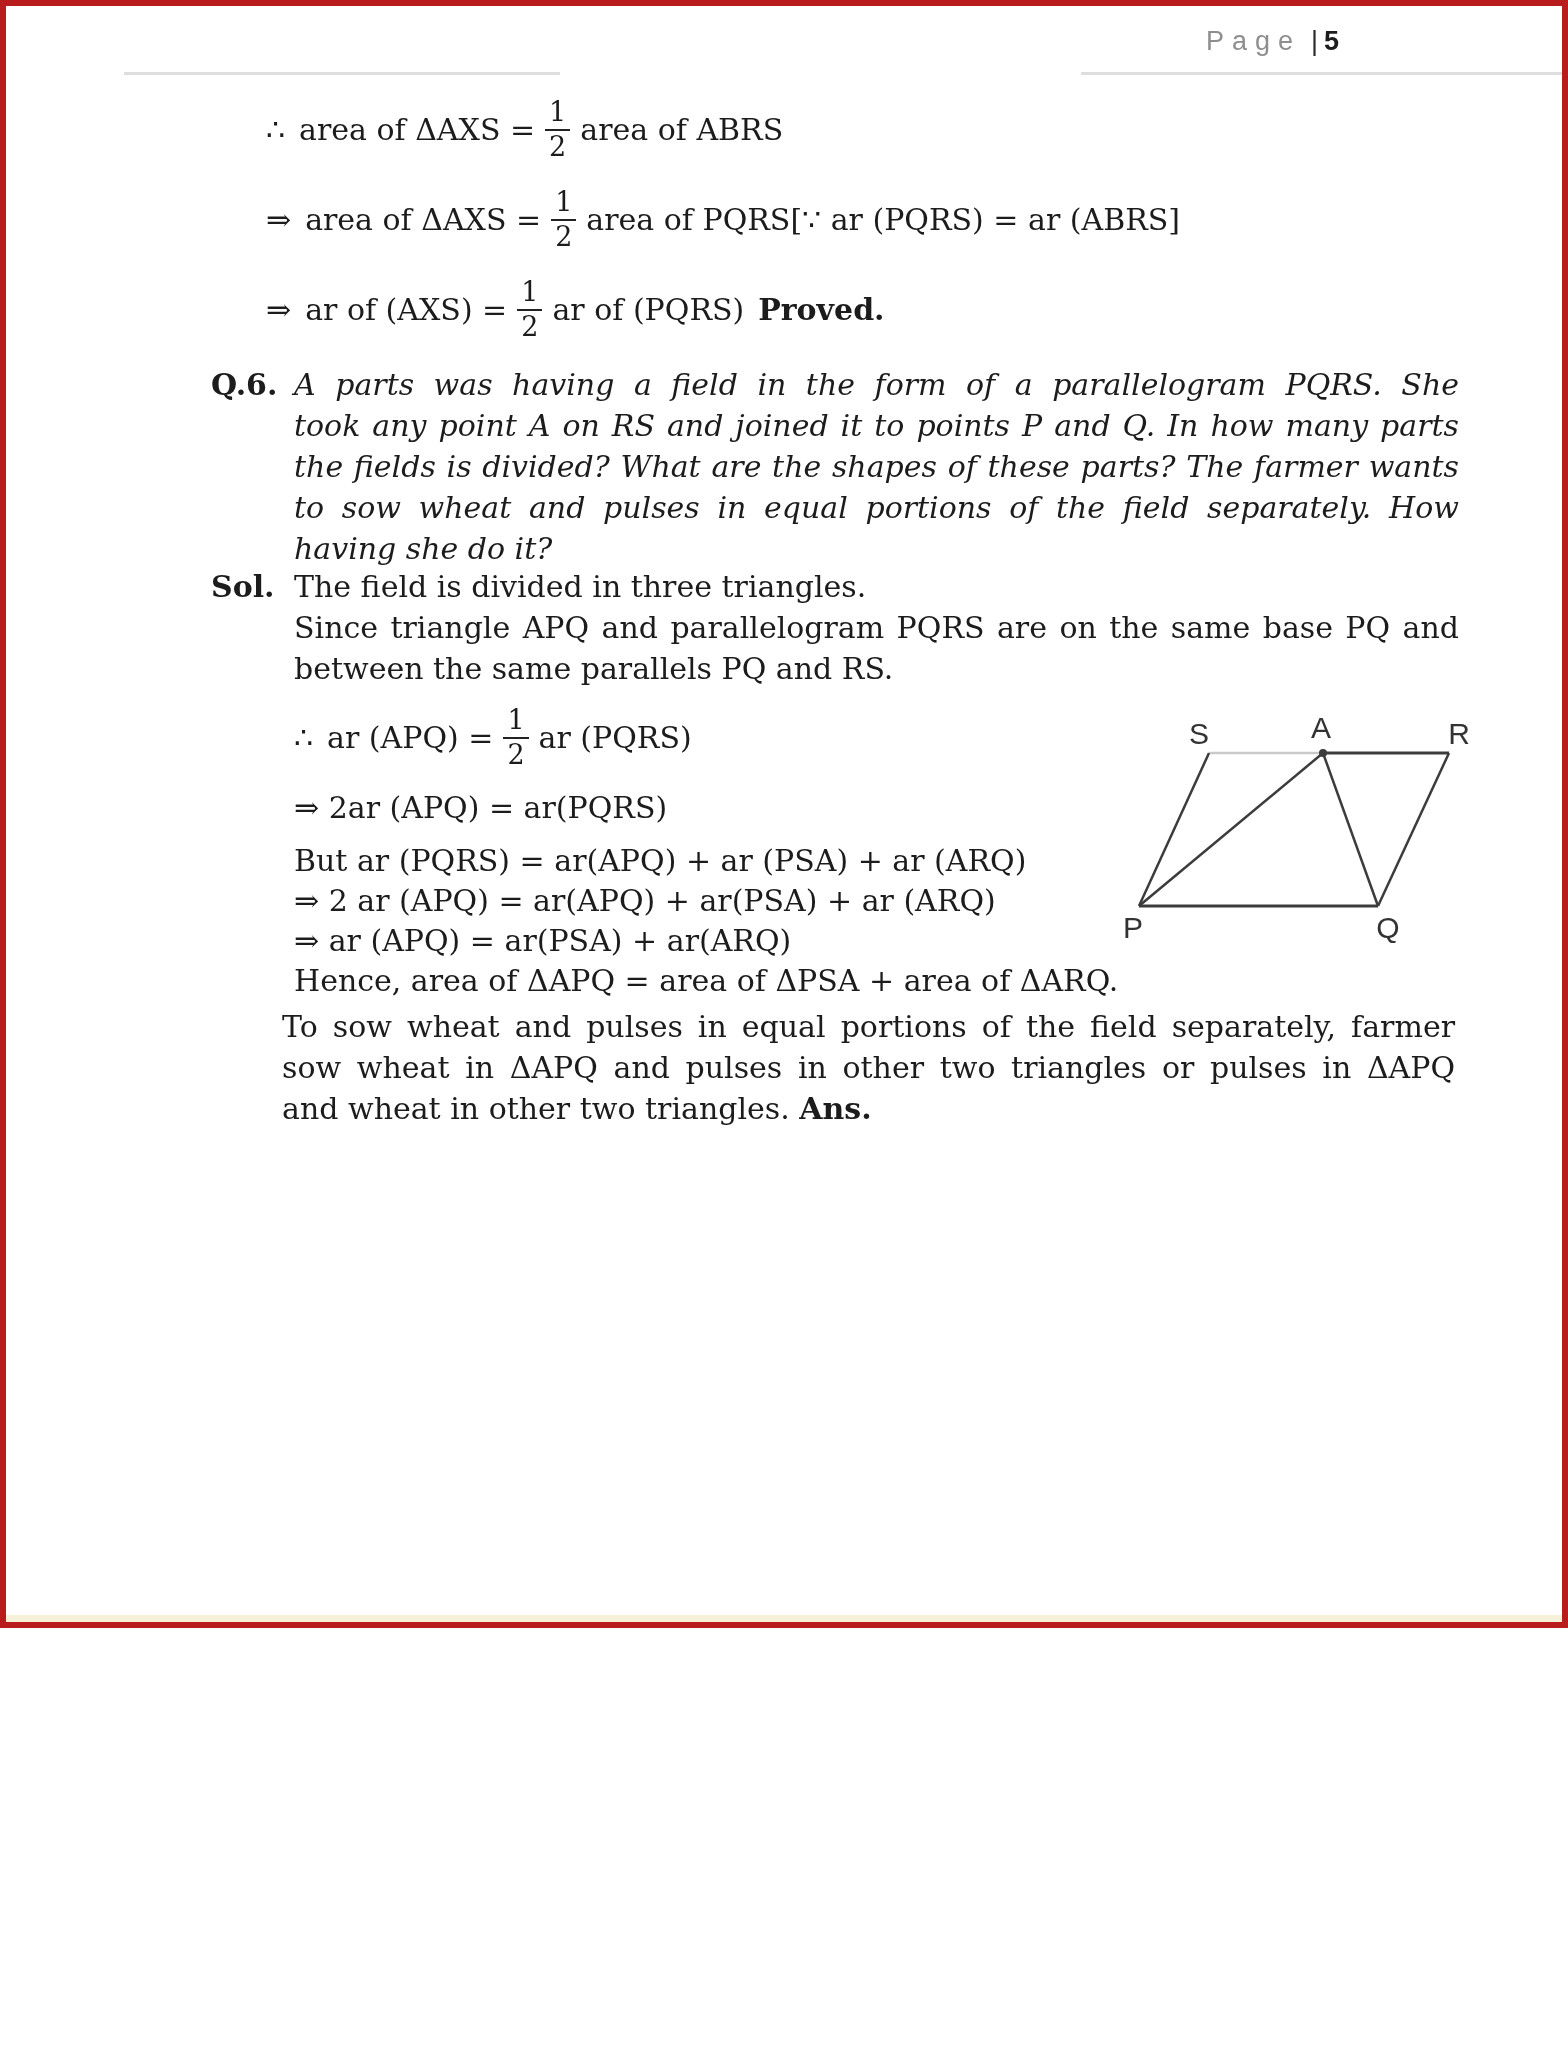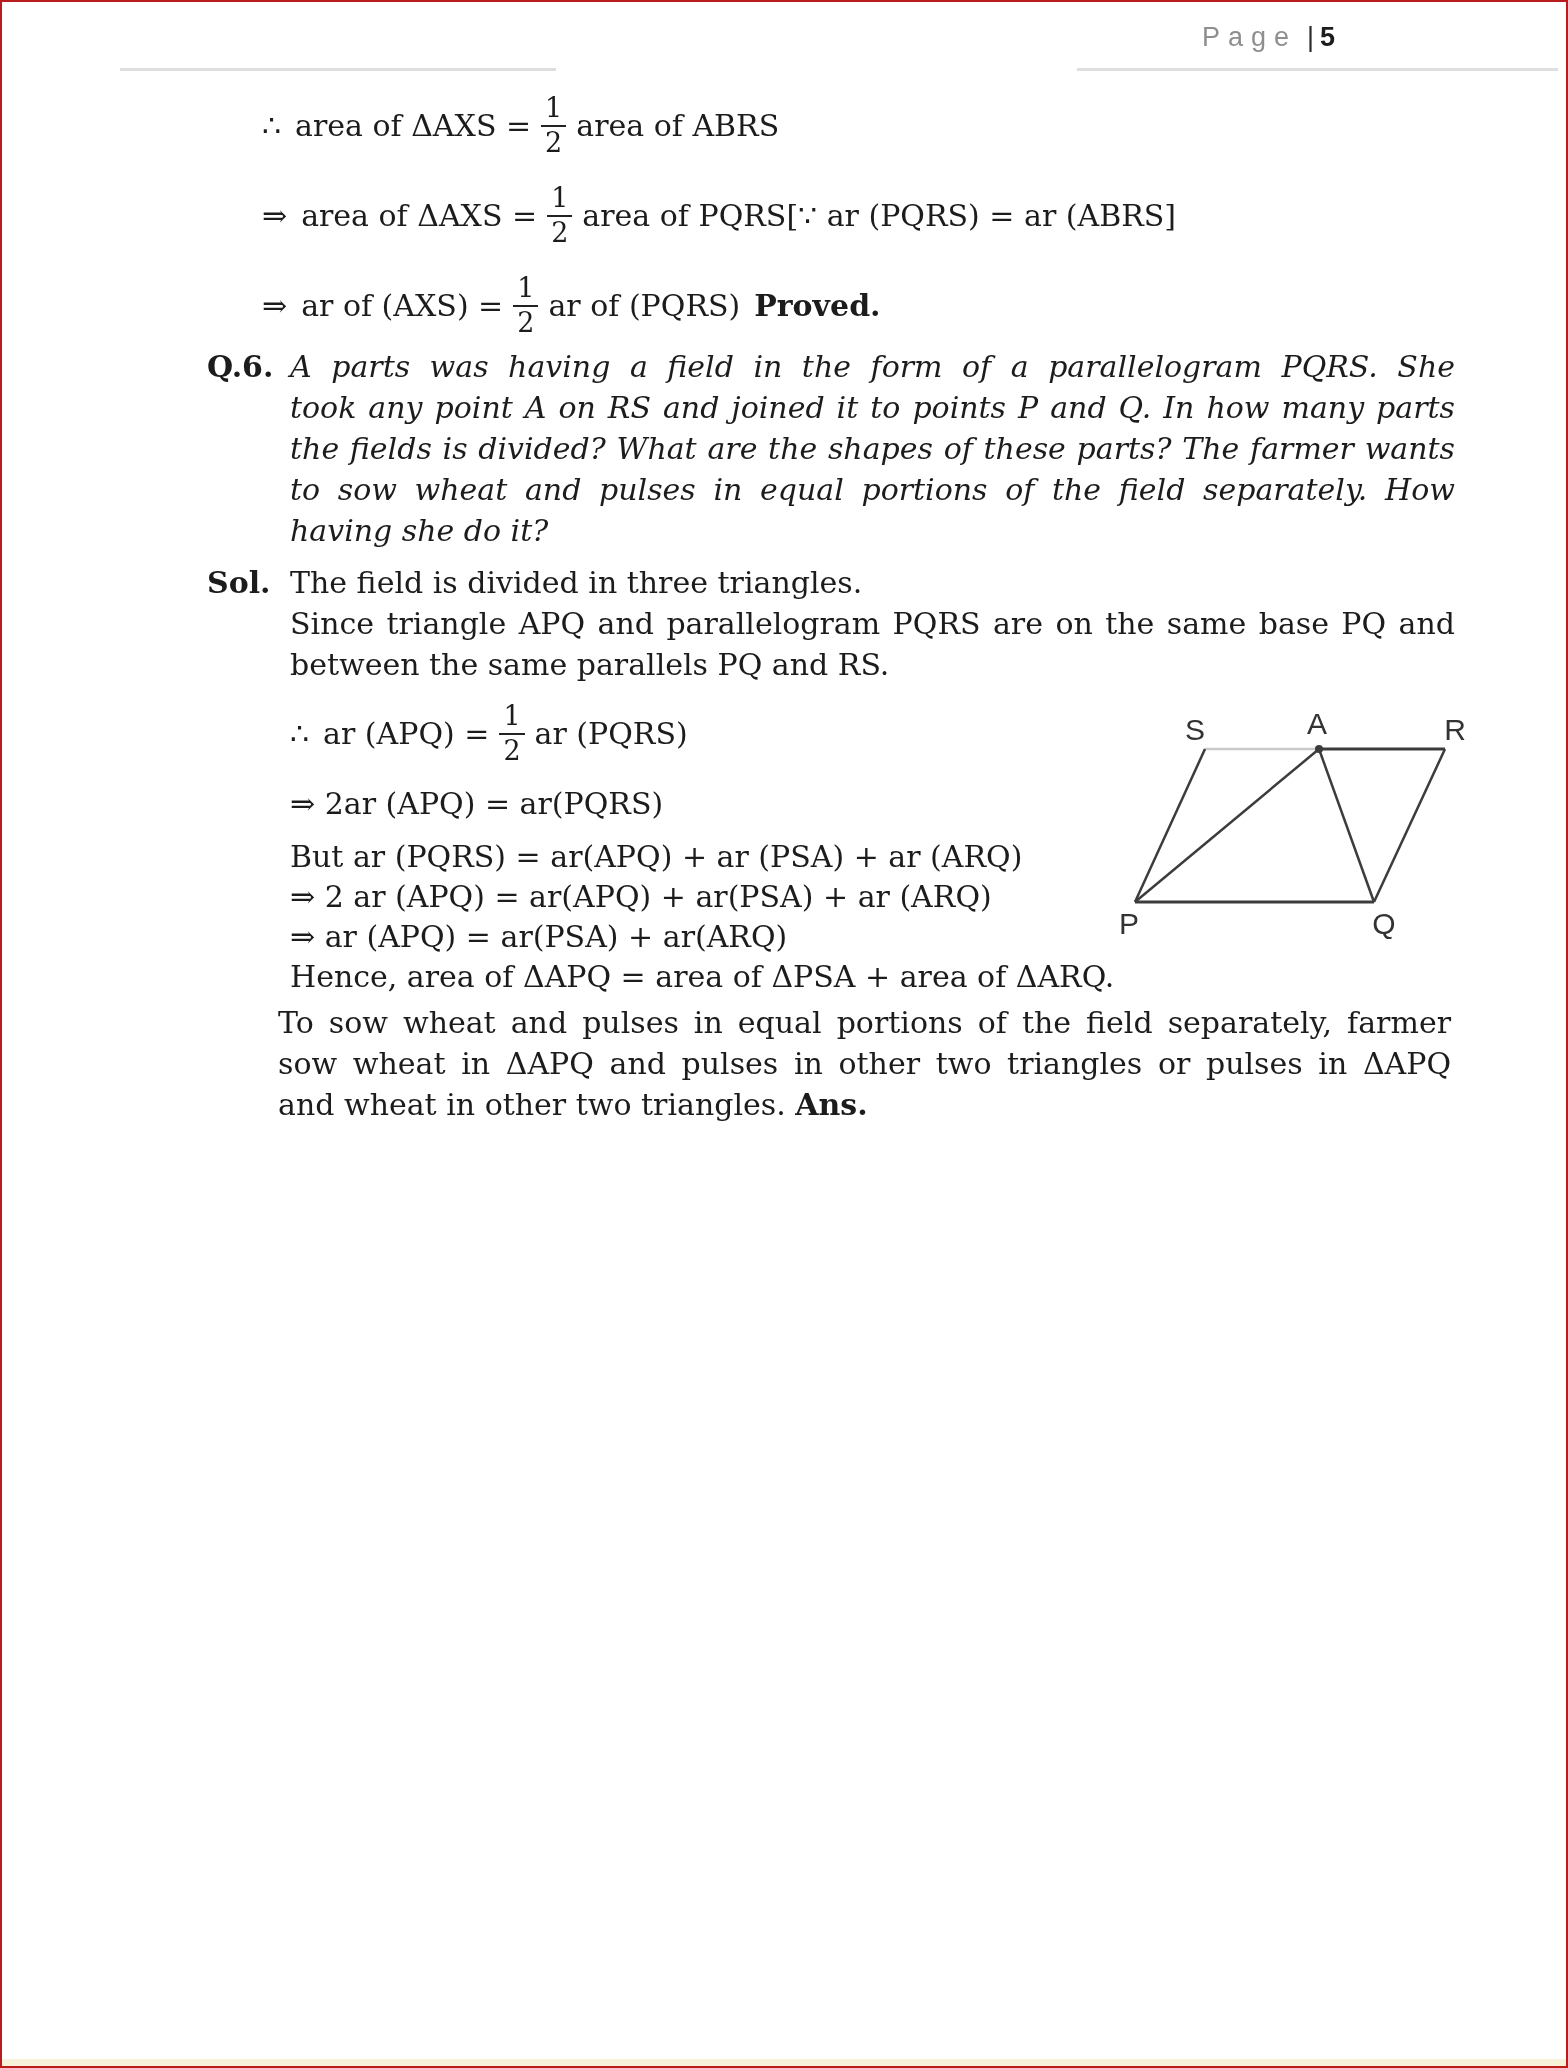--- a/index.html
+++ b/index.html
@@ -1,19 +1,19 @@
 <!DOCTYPE html>
 <html><head>
 <meta charset="utf-8">
 <style>
   * { margin:0; padding:0; box-sizing:border-box; }
   html,body { background:#ffffff; }
   .page {
-    position:relative; width:1568px; height:2068px;
-    border:2px solid #b91c1c; background:#ffffff;
+    position:relative; width:1568px; height:1628px;
+    border:6px solid #b91c1c; background:#ffffff;
     font-family:"DejaVu Serif", serif; color:#1c1c1c; overflow:hidden;
   }
   .bottom-tint { position:absolute; left:0; right:0; bottom:0; height:7px; background:#f7f1da; }
 
   
   .rule { position:absolute; height:3px; background:#dedede; top:66px; }
   .rule-left  { left:118px; width:436px; }
   .rule-right { left:1075px; width:481px; }
   .page-indicator { position:absolute; top:20px; left:1200px; font-family:"Liberation Sans", sans-serif; font-size:27px; white-space:nowrap; }
   .pg-word { color:#8e8e8e; letter-spacing:8px; }
@@ -24,21 +24,21 @@
   .eq-top { position:absolute; top:78px; left:260px; }
   .eq-row { display:flex; align-items:center; height:90px; font-size:30px; white-space:nowrap; }
   .eq-lead { margin-right:14px; }
   .frac { display:inline-flex; flex-direction:column; align-items:center; line-height:1.1; font-size:27px; margin:0 10px; }
   .fnum { padding:0 4px 2px; border-bottom:2px solid #222222; }
   .fden { padding-top:1px; }
   .eq-note { }
   .eq-proved { font-weight:700; margin-left:14px;text-align:center; }
 
   
-  .qrow { position:absolute; top:344px; left:205px; display:flex; width:1248px; font-size:30px; line-height:41px; }
+  .qrow { position:absolute; top:358px; left:205px; display:flex; width:1248px; font-size:30px; line-height:41px; }
   .qlabel { width:83px; font-weight:700; flex-shrink:0; }
   .qtext { flex:1; font-style:italic; }
   .jline { text-align:justify; text-align-last:justify; }
 
   
   .srow { position:absolute; top:560px; left:205px; display:flex; width:1248px; font-size:30px; line-height:41px; }
   .slabel { width:83px; font-weight:700; flex-shrink:0; }
   .stext { flex:1; }
 
   

